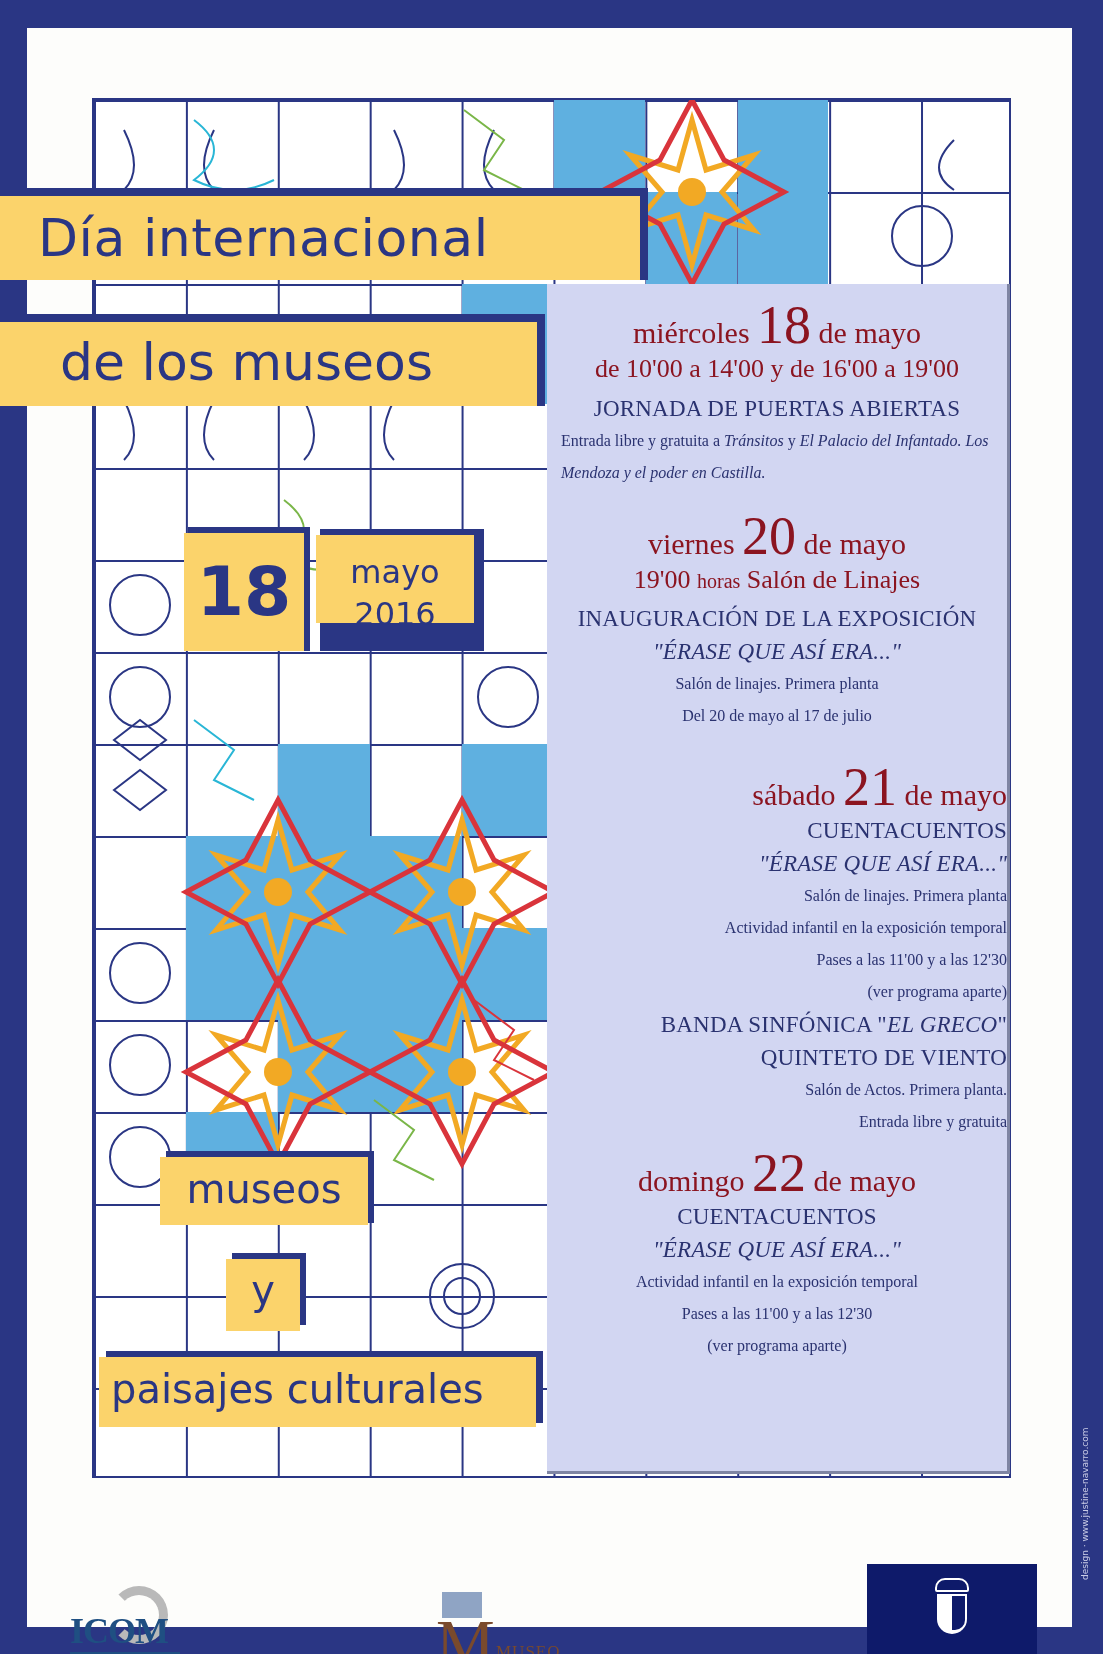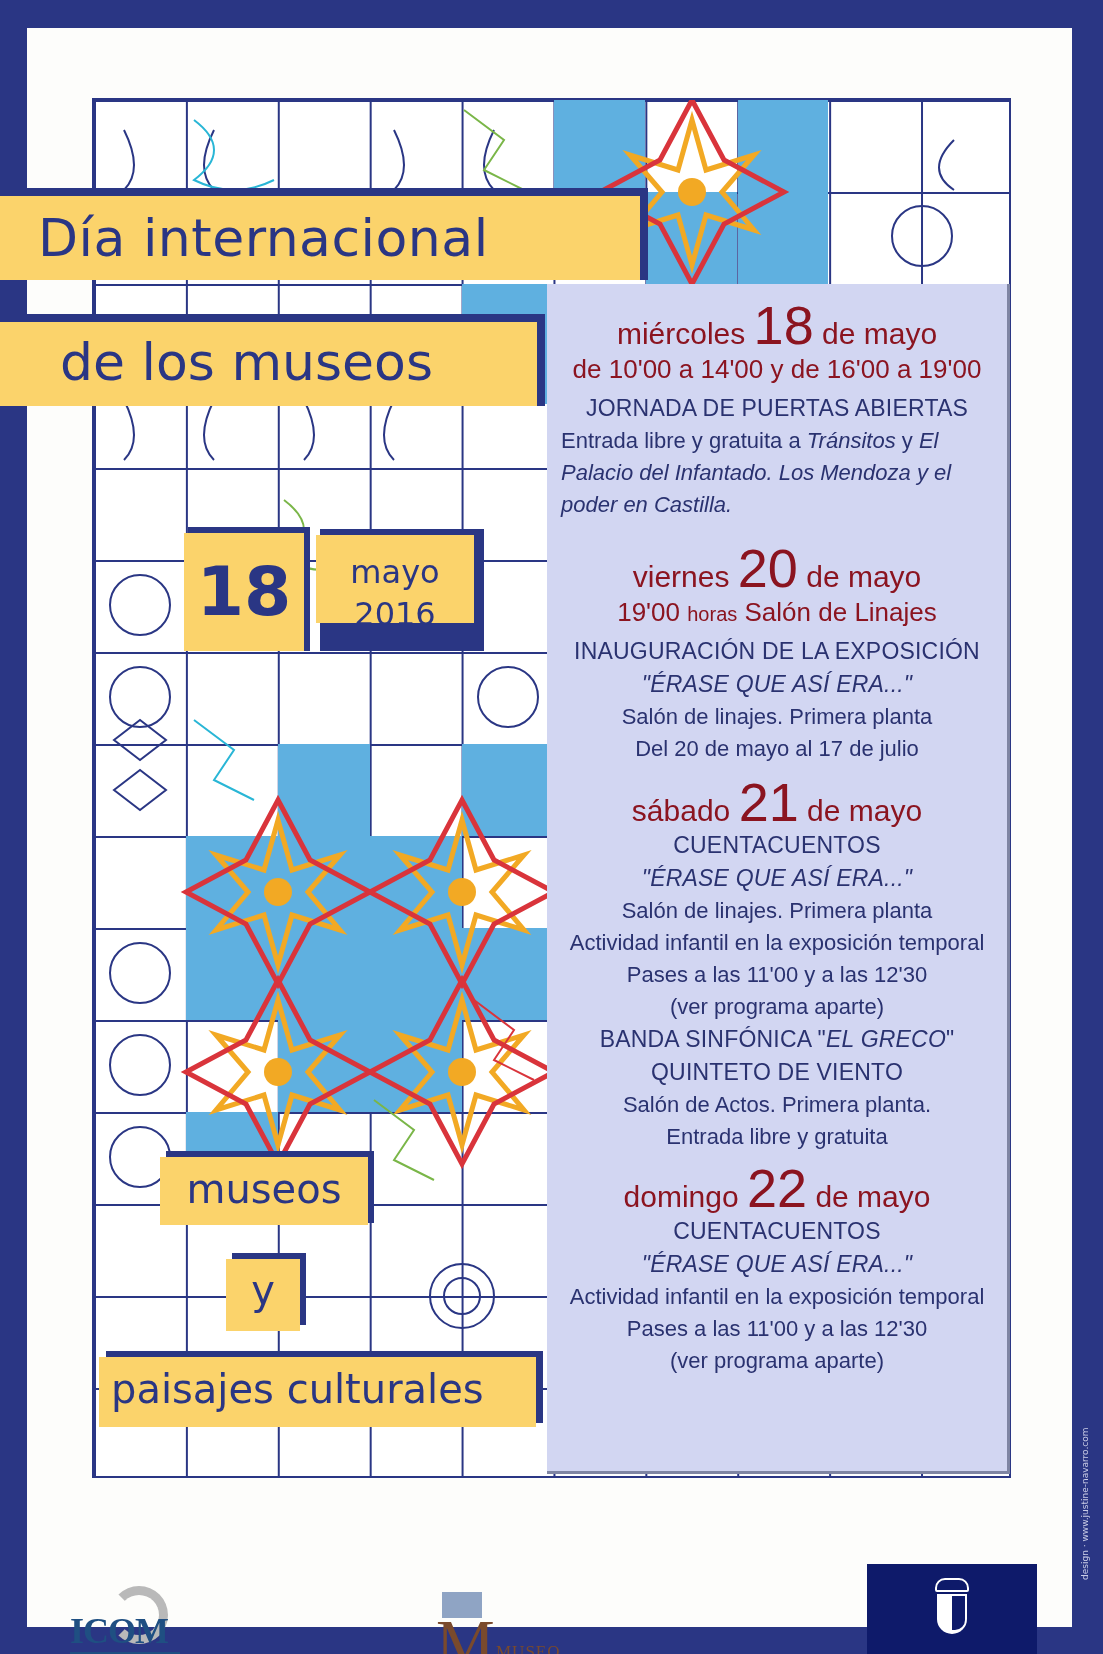--- a/index.html
+++ b/index.html
@@ -16,26 +16,26 @@
     .yellow { background:#fbd36b; color:#2a3684; position:absolute; box-sizing:border-box; font-family:"DejaVu Sans", sans-serif; font-weight:normal; }
     .shadow { position:absolute; background:#2a3684; }
     .title1 { left:0; top:196px; width:640px; height:84px; font-size:52px; padding-left:38px; line-height:84px; letter-spacing:0.5px; }
     .title2 { left:0; top:322px; width:537px; height:84px; font-size:52px; padding-left:60px; line-height:80px; }
     .box18 { left:184px; top:533px; width:120px; height:118px; font-size:68px; line-height:118px; text-align:center; font-weight:bold; }
     .boxmayo { left:316px; top:535px; width:158px; height:88px; font-size:32px; line-height:42px; text-align:center; padding-top:16px; }
     .boxmuseos { left:160px; top:1157px; width:208px; height:68px; font-size:40px; line-height:64px; text-align:center; }
     .boxy { left:226px; top:1259px; width:74px; height:72px; font-size:40px; line-height:62px; text-align:center; }
     .boxpais { left:99px; top:1357px; width:437px; height:70px; font-size:40px; line-height:64px; padding-left:12px; }
     .panel { position:absolute; left:547px; top:284px; width:463px; height:1190px; background:#d2d6f2; box-sizing:border-box; border-right:3px solid #7f85a3; border-bottom:3px solid #7f85a3;
-      font-family:Liberation Sans, sans-serif; color:#2a3270; text-align:center; }
+      font-family:Liberation Serif, serif; color:#2a3270; text-align:center; }
     .dayhead { color:#8b1420; font-size:30px; line-height:1; margin-top:4px; }
     .dayhead .num { font-size:54px; }
     .sub { color:#8b1420; font-size:26px; line-height:34px; }
     .sub small { font-size:20px; }
-    .line { font-size:22px; line-height:32px; }
+    .line { font-size:16px; line-height:32px; }
     .caps { font-size:23px; line-height:33px; letter-spacing:0.2px; }
     .it { font-style:italic; }
     .left { text-align:left; padding-left:14px; }
     .logos { position:absolute; top:1568px; left:0; width:1103px; height:120px; }
     .icom { position:absolute; left:70px; top:18px; width:110px; height:100px; }
     .icom .ring { position:absolute; left:40px; top:0; width:58px; height:58px; border-radius:50%; border:9px solid #b9b9b9; border-left-color:transparent; box-sizing:border-box;}
     .icom .word { position:absolute; left:0; top:24px; font-family:"Liberation Serif", serif; font-weight:bold; font-size:36px; color:#1f4f82; letter-spacing:-1px; }
     .icom .bar { position:absolute; left:0; top:66px; width:110px; height:2px; background:#1f4f82; }
     .icom .t { position:absolute; left:0; font-family:"Liberation Serif", serif; font-size:5px; font-weight:bold; color:#1f4f82; width:110px; letter-spacing:0.3px; white-space:nowrap; }
     .museo { position:absolute; left:438px; top:24px; width:220px; height:90px; }
@@ -169,21 +169,21 @@
       <span>19'00</span>
       <small>horas</small>
       <span>Salón de Linajes</span>
     </div>
     <div class="caps" style="margin-top:4px;">INAUGURACIÓN DE LA EXPOSICIÓN</div>
     <div class="caps it">"ÉRASE QUE ASÍ ERA..."</div>
     <div class="line">Salón de linajes. Primera planta</div>
     <div class="line">Del 20 de mayo al 17 de julio</div>
   </div>
 
-  <div style="margin-top:10px;">
+  <div style="margin-top:28px;text-align:right;">
     <div class="dayhead">
       <span>sábado</span>
       <span class="num">21</span>
       <span>de mayo</span>
     </div>
     <div class="caps">CUENTACUENTOS</div>
     <div class="caps it">"ÉRASE QUE ASÍ ERA..."</div>
     <div class="line">Salón de linajes. Primera planta</div>
     <div class="line">Actividad infantil en la exposición temporal</div>
     <div class="line">Pases a las 11'00 y a las 12'30</div>

